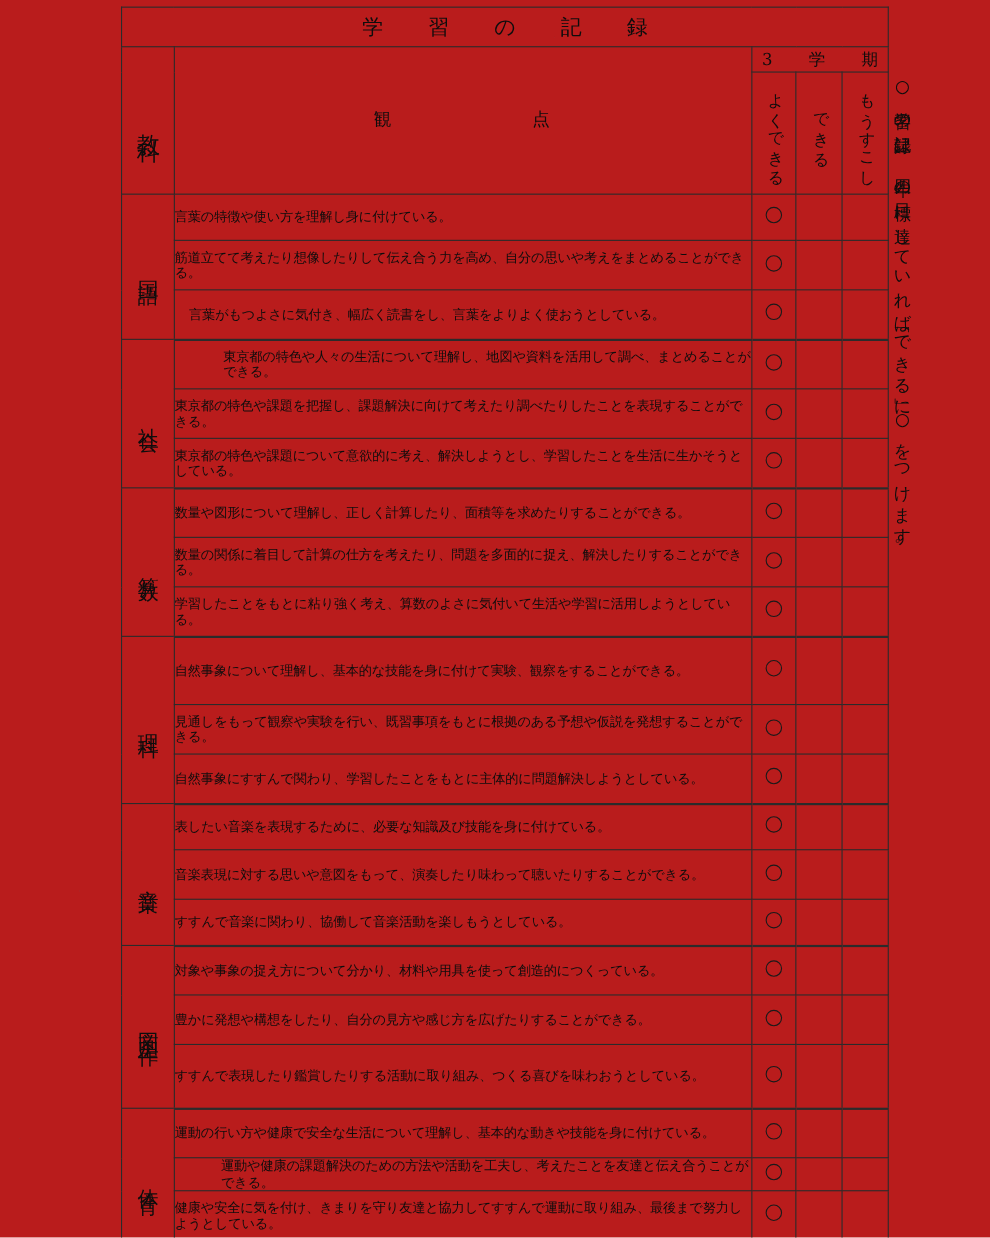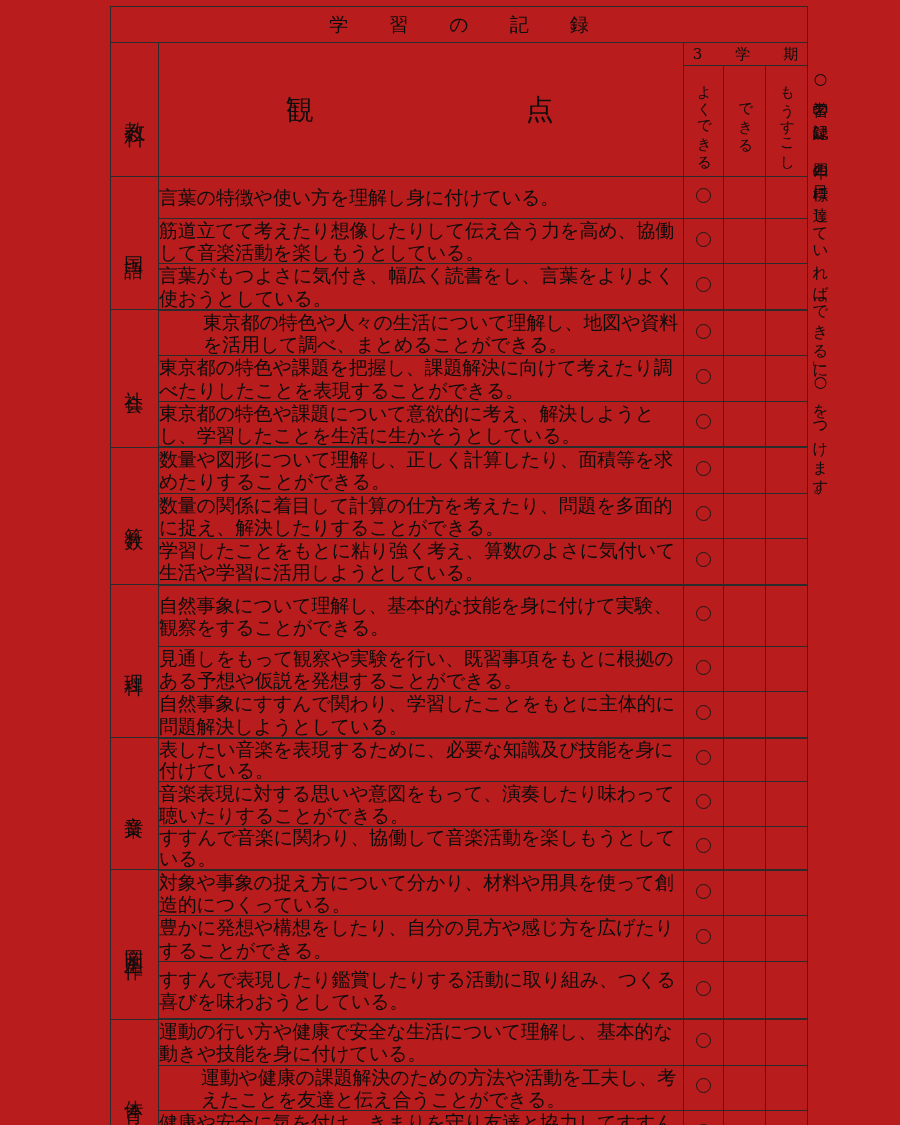--- a/index.html
+++ b/index.html
@@ -109,21 +109,21 @@
     font-size: 21px;
     letter-spacing: 5px;
   }
 
   td.view-head {
     text-align: center;
     vertical-align: middle;
     border-bottom-width: 2px;
   }
   .view-head-text {
-    font-size: 28px;
+    font-size: 16px;
     letter-spacing: 2px;
     display: inline-block;
     white-space: pre;
   }
 
   td.rate-head {
     text-align: center;
     vertical-align: top;
     padding-top: 4px;
     border-bottom-width: 2px;
@@ -140,21 +140,21 @@
     border-top-width: 2px;
   }
   .subject-cell-text {
     font-size: 19px;
     letter-spacing: 4px;
   }
 
   td.view-cell {
     padding: 2px 3px 2px 5px;
     line-height: 1.17;
-    font-size: 19px;
+    font-size: 12px;
     letter-spacing: -0.15px;
     vertical-align: middle;
   }
   td.view-cell.one-line { line-height: 1.1; }
 
   td.mark-cell {
     text-align: center;
     vertical-align: middle;
   }
   .circle {
@@ -212,27 +212,27 @@
             <td class="rate-head"><span class="vert rate-head-text">もうすこし</span></td>
           </tr>
           <tr>
             <td rowspan="3" class="subject-cell"><span class="vert subject-cell-text">国語</span></td>
             <td class="view-cell one-line" style="height: 42px;">言葉の特徴や使い方を理解し身に付けている。</td>
             <td class="mark-cell"><span class="circle"></span></td>
             <td class="mark-cell"><span class="mark-empty"></span></td>
             <td class="mark-cell"><span class="mark-empty"></span></td>
           </tr>
           <tr>
-            <td class="view-cell" style="height: 45px;">筋道立てて考えたり想像したりして伝え合う力を高め、協働して音楽活動を楽しもうとしている。</td>
-            <td class="mark-cell"><span class="circle"></span></td>
-            <td class="mark-cell"><span class="mark-empty"></span></td>
-            <td class="mark-cell"><span class="mark-empty"></span></td>
-          </tr>
-          <tr class="group-end">
-            <td class="view-cell" style="height: 45px;">言葉がもつよさに気付き、幅広く読書をし、言葉をよりよく使おうとしている。</td>
+            <td class="view-cell" style="height: 45px;">筋道立てて考えたり想像したりして伝え合う力を高め、自分の思いや考えをまとめることができる。</td>
+            <td class="mark-cell"><span class="circle"></span></td>
+            <td class="mark-cell"><span class="mark-empty"></span></td>
+            <td class="mark-cell"><span class="mark-empty"></span></td>
+          </tr>
+          <tr class="group-end">
+            <td class="view-cell" style="height: 45px; padding-left: 13px;">言葉がもつよさに気付き、幅広く読書をし、言葉をよりよく使おうとしている。</td>
             <td class="mark-cell"><span class="circle"></span></td>
             <td class="mark-cell"><span class="mark-empty"></span></td>
             <td class="mark-cell"><span class="mark-empty"></span></td>
           </tr>
           <tr>
             <td rowspan="3" class="subject-cell"><span class="vert subject-cell-text">社会</span></td>
             <td class="view-cell" style="height: 45px; padding-left: 44px;">東京都の特色や人々の生活について理解し、地図や資料を活用して調べ、まとめることができる。</td>
             <td class="mark-cell"><span class="circle"></span></td>
             <td class="mark-cell"><span class="mark-empty"></span></td>
             <td class="mark-cell"><span class="mark-empty"></span></td>

